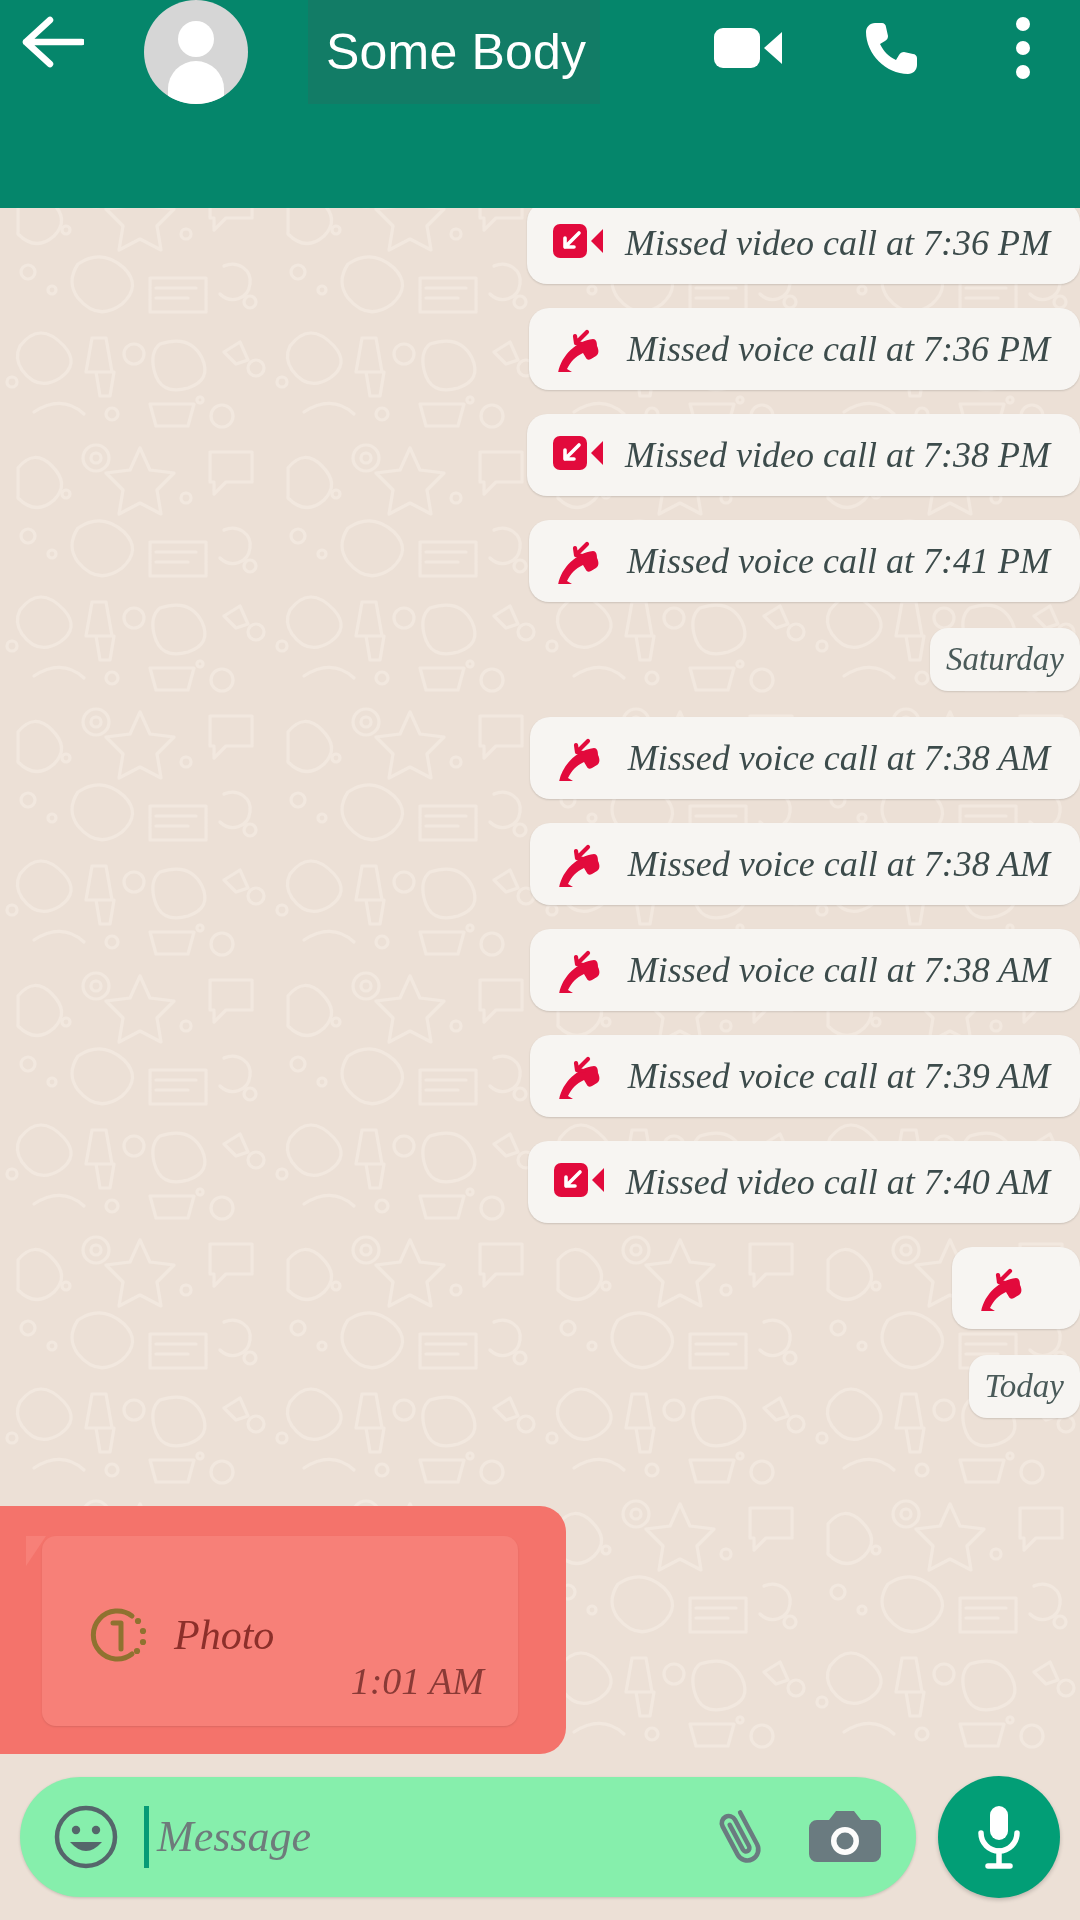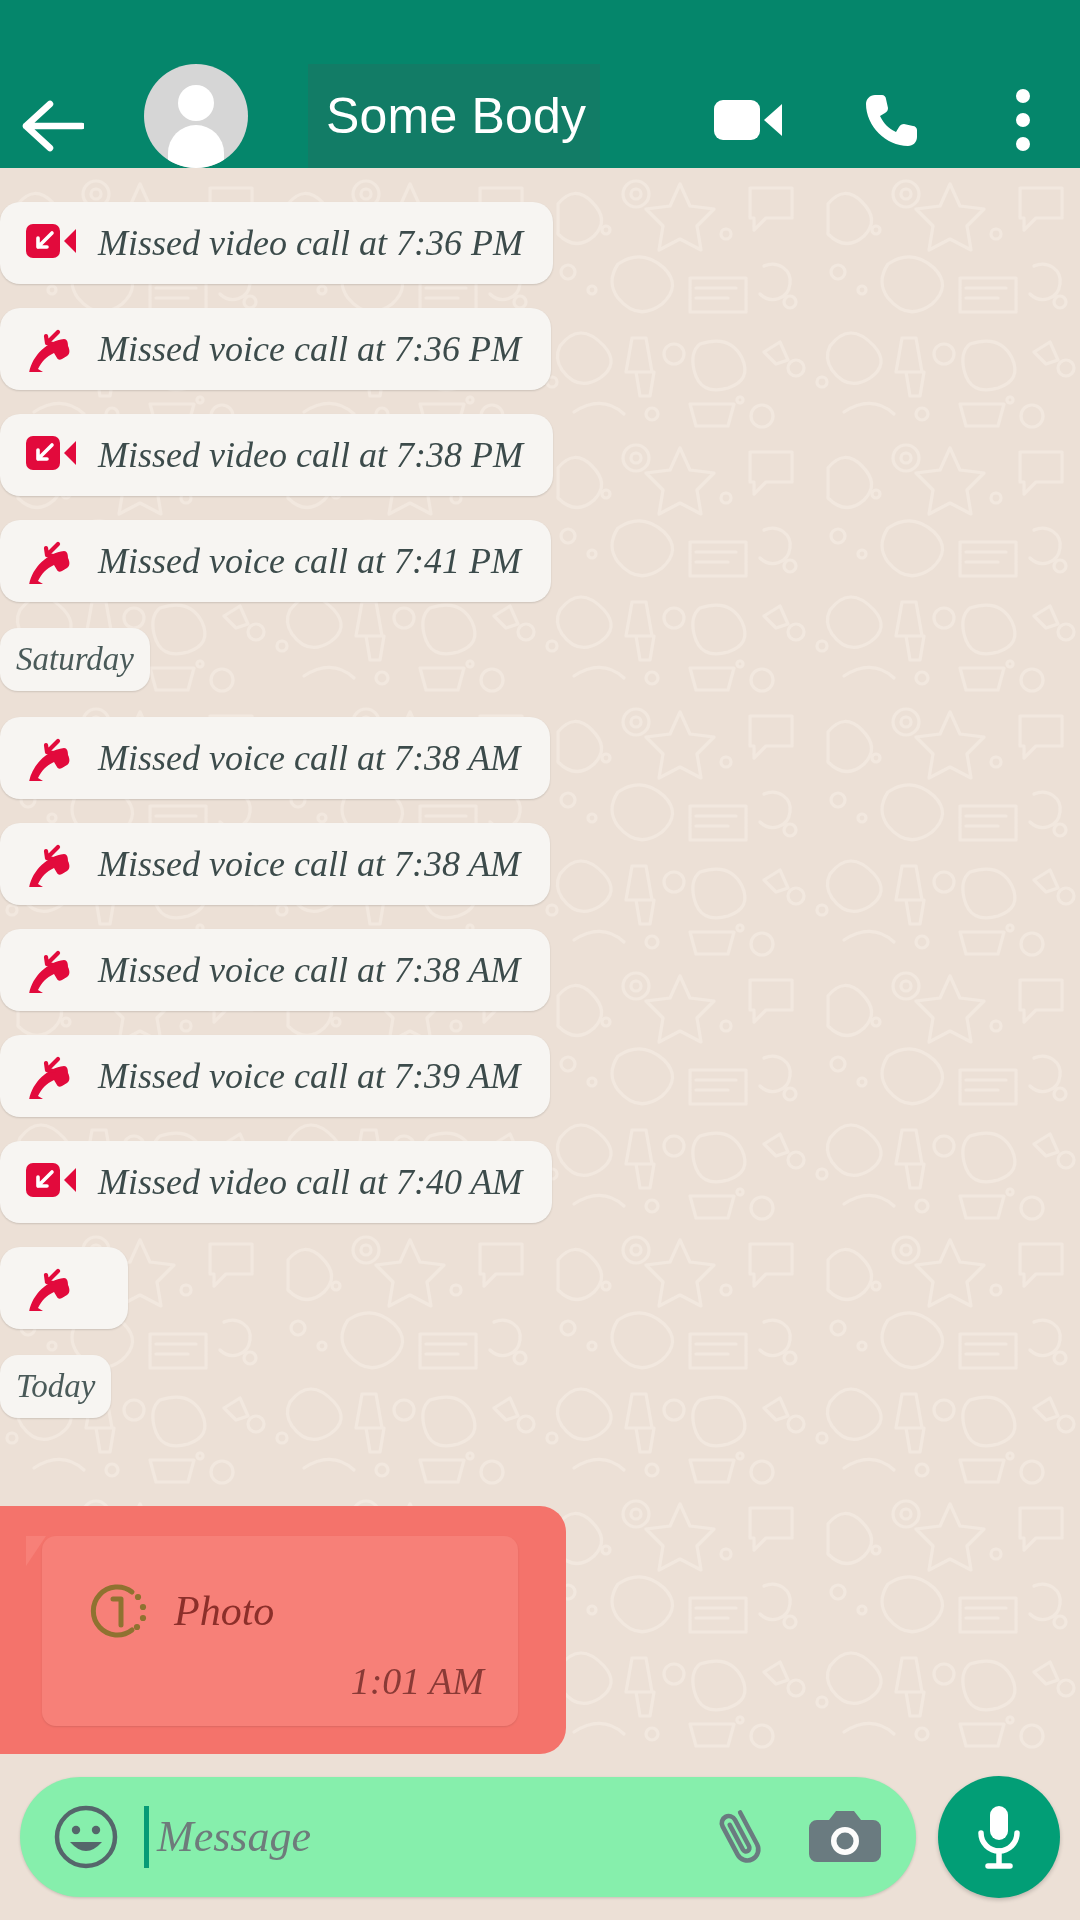--- a/index.html
+++ b/index.html
@@ -5,22 +5,22 @@
   html,body{margin:0;padding:0;}
   body{
     width:1080px;height:1920px;overflow:hidden;
     font-family:"Liberation Serif", serif;
     background:#ECE0D6;
   }
   #app{position:relative;width:1080px;height:1920px;overflow:hidden;}
 
   
   .header{
-    position:absolute;top:0;left:0;width:1080px;height:168px;
-    background:#05866B;display:flex;align-items:flex-end;
+    position:absolute;top:0;left:0;width:1080px;height:208px;
+    background:#05866B;display:flex;align-items:flex-start;
     box-sizing:border-box;padding:0 22px 0 10px;z-index:20;gap:48px;
   }
   .back-btn{width:84px;height:84px;display:flex;align-items:center;justify-content:center;flex:0 0 auto;}
   .avatar{
     width:104px;height:104px;border-radius:50%;
     background:#D6D6D6;flex:0 0 auto;margin-left:2px;
     position:relative;overflow:hidden;
   }
   .avatar .av-head{
     position:absolute;left:50%;top:21px;transform:translateX(-50%);
@@ -46,21 +46,21 @@
 
   
   .chat{
     position:absolute;top:168px;left:0;width:1080px;height:1586px;
     background-color:#ECE0D6;overflow:hidden;
   }
   .doodle{position:absolute;inset:0;opacity:.55;}
 
   .msg-list{position:absolute;inset:0;padding:22px 0 0 0;box-sizing:border-box;}
 
-  .row{display:flex;justify-content:flex-start;width:100%;}
+  .row{display:flex;justify-content:flex-end;width:100%;}
 
   .call-bubble{
     display:inline-flex;align-items:center;
     background:#F7F5F2;border-radius:20px;
     padding:18px 30px 18px 26px;
     box-shadow:0 1px 2px rgba(0,0,0,.14);
     margin:12px 0;
     min-width:0;
   }
   .call-icon{flex:0 0 auto;width:50px;height:46px;margin-right:22px;display:flex;align-items:center;justify-content:center;}
@@ -90,21 +90,21 @@
     position:absolute;left:42px;bottom:28px;width:476px;height:190px;
     background:#F78078;border-radius:14px;
     box-shadow:0 1px 2px rgba(0,0,0,.10);
   }
   .photo-bubble::before{
     content:"";position:absolute;left:-16px;top:0;
     border-style:solid;border-width:0 0 30px 20px;
     border-color:transparent transparent transparent #F78078;
   }
   .photo-row{
-    position:absolute;left:44px;top:44px;display:flex;align-items:center;
+    position:absolute;left:44px;top:68px;display:flex;align-items:center;
   }
   .viewonce-icon{width:62px;height:62px;flex:0 0 auto;margin-right:26px;}
   .photo-label{
     color:#8C2F2A;font-size:42px;font-style:italic;
     font-family:"Liberation Serif", serif;line-height:1;
   }
   .photo-time{
     position:absolute;right:34px;bottom:26px;
     color:#8A3A36;font-size:38px;font-style:italic;
     font-family:"Liberation Serif", serif;line-height:1;

